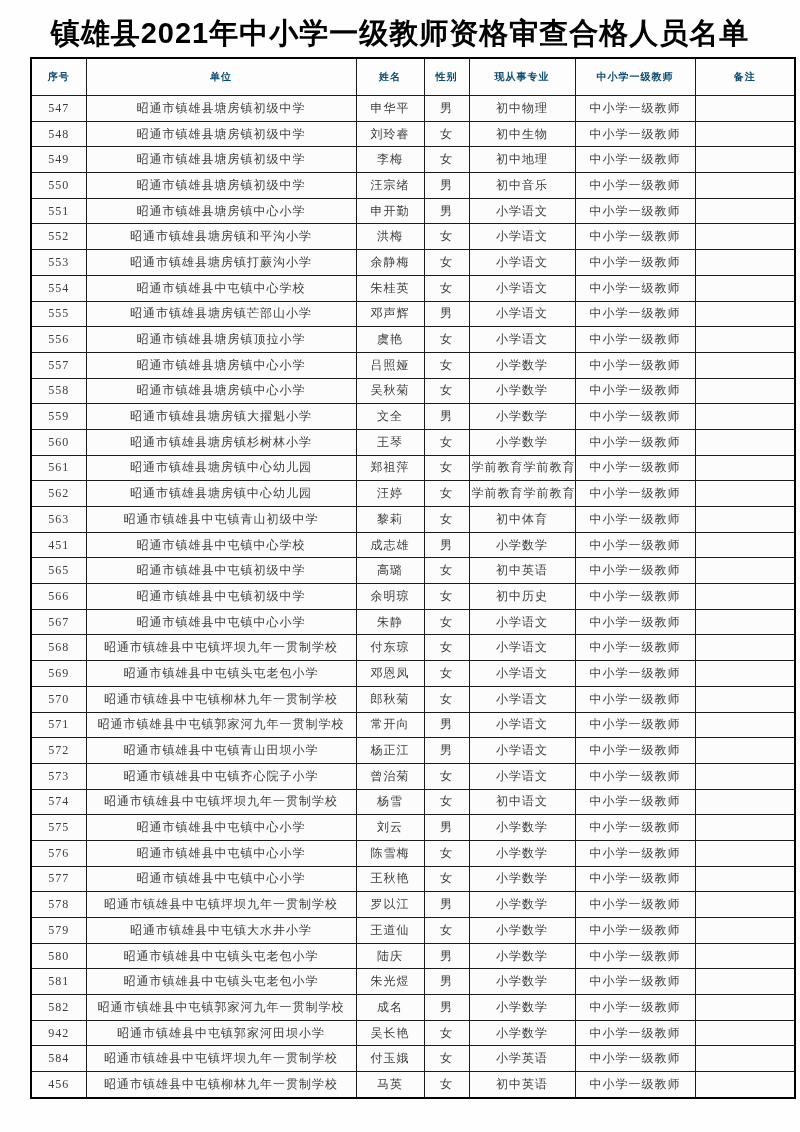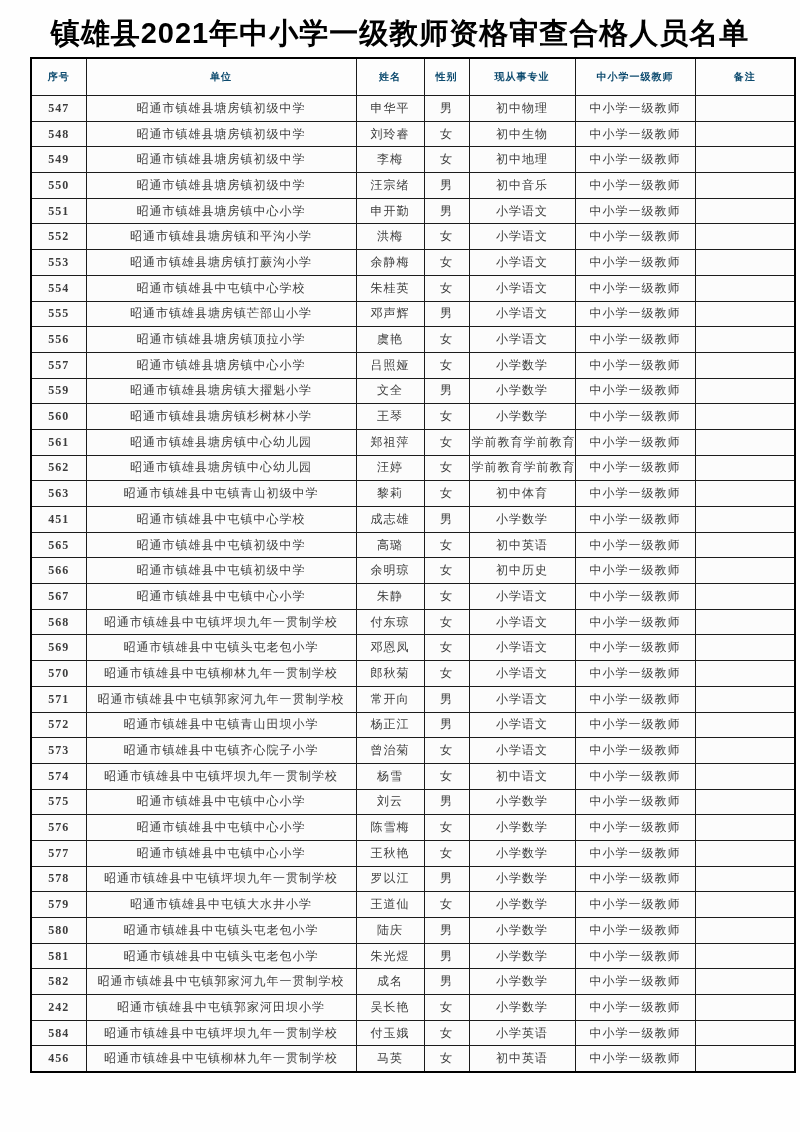--- a/index.html
+++ b/index.html
@@ -57,21 +57,21 @@
     text-align: center;
   }
   table.roster td {
     height: 24.7px;
     font-size: 12px;
     color: #3d3d3d;
     letter-spacing: 1px;
     background: #fcfcfc;
   }
   
-  .c0 { width: 55px; font-weight: bold; }
+  .c0 { width: 55px; }
   .c1 { width: 270px; }
   .c2 { width: 68px; }
   .c3 { width: 45px; }
   .c4 { width: 106px; }
   .c5 { width: 120px; }
   .c6 { width: 100px; }
   td.c0 {
     font-size: 12.5px;
     color: #2e2e2e;
     letter-spacing: 0;
@@ -198,20 +198,29 @@
         <tr>
           <td class="c0">557</td>
           <td class="c1">昭通市镇雄县塘房镇中心小学</td>
           <td class="c2">吕照娅</td>
           <td class="c3">女</td>
           <td class="c4">小学数学</td>
           <td class="c5">中小学一级教师</td>
           <td class="c6"></td>
         </tr>
         <tr>
+          <td class="c0">558</td>
+          <td class="c1">昭通市镇雄县塘房镇中心小学</td>
+          <td class="c2">吴秋菊</td>
+          <td class="c3">女</td>
+          <td class="c4">小学数学</td>
+          <td class="c5">中小学一级教师</td>
+          <td class="c6"></td>
+        </tr>
+        <tr>
           <td class="c0">559</td>
           <td class="c1">昭通市镇雄县塘房镇大擢魁小学</td>
           <td class="c2">文全</td>
           <td class="c3">男</td>
           <td class="c4">小学数学</td>
           <td class="c5">中小学一级教师</td>
           <td class="c6"></td>
         </tr>
         <tr>
           <td class="c0">560</td>
@@ -414,21 +423,21 @@
         <tr>
           <td class="c0">582</td>
           <td class="c1">昭通市镇雄县中屯镇郭家河九年一贯制学校</td>
           <td class="c2">成名</td>
           <td class="c3">男</td>
           <td class="c4">小学数学</td>
           <td class="c5">中小学一级教师</td>
           <td class="c6"></td>
         </tr>
         <tr>
-          <td class="c0">242</td>
+          <td class="c0">942</td>
           <td class="c1">昭通市镇雄县中屯镇郭家河田坝小学</td>
           <td class="c2">吴长艳</td>
           <td class="c3">女</td>
           <td class="c4">小学数学</td>
           <td class="c5">中小学一级教师</td>
           <td class="c6"></td>
         </tr>
         <tr>
           <td class="c0">584</td>
           <td class="c1">昭通市镇雄县中屯镇坪坝九年一贯制学校</td>

